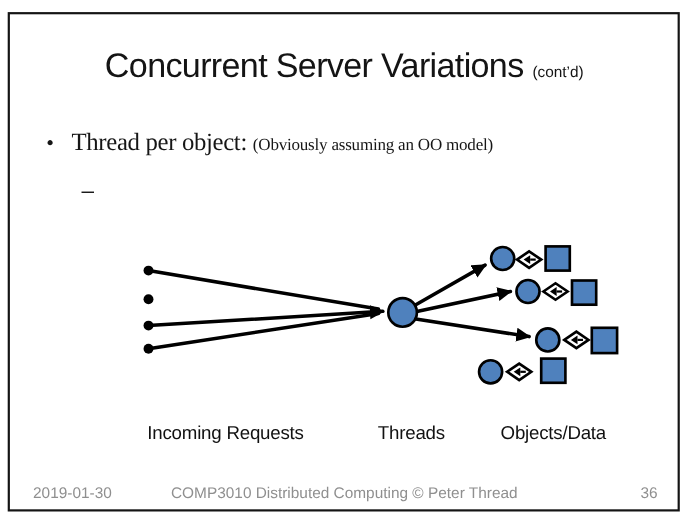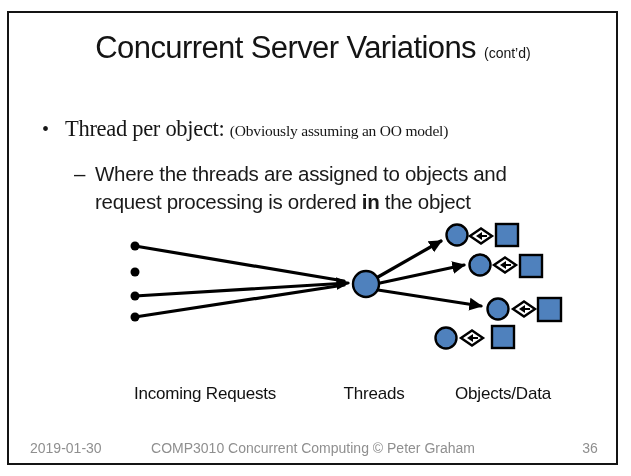--- a/index.html
+++ b/index.html
@@ -6,21 +6,21 @@
   #stage{
     position:relative;width:631px;height:476px;background:#fff;overflow:hidden;
     font-family:"Liberation Sans","DejaVu Sans",sans-serif;color:var(--text,#161616);
   }
   #slide-frame{
     position:absolute;left:7px;top:11px;width:607px;height:450px;
     border:2.5px solid #141414;background:#fff;
   }
   .abs{position:absolute;}
   #title-line{
-    left:7px;top:30px;width:612px;text-align:center;
+    left:7px;top:42px;width:612px;text-align:center;
     font-size:31px;letter-spacing:-0.6px;color:#141414;white-space:nowrap;
   }
   #title-line .suffix{font-size:14px;letter-spacing:0;}
   #bullet-line{
     left:42px;top:116px;width:560px;font-size:22.5px;letter-spacing:-0.3px;white-space:nowrap;font-family:Liberation Serif, serif;
   }
   #bullet-line .marker{display:inline-block;width:23px;font-size:20px;vertical-align:baseline;}
   #bullet-line .note{font-size:15.5px;letter-spacing:-0.2px;}
   #sub-bullet{
     left:74px;top:160px;width:500px;display:flex;
@@ -56,23 +56,20 @@
     <span class="suffix">(cont’d)</span>
   </div>
 
   <div class="abs" id="bullet-line">
     <span class="marker">•</span><span>Thread per object: </span>
     <span class="note">(Obviously assuming an OO model)</span>
   </div>
 
   <div class="abs" id="sub-bullet">
     <span class="marker">–</span>
-    <span><span>Where the threads are assigned to objects and</span><br>
-      <span>request processing is ordered </span><b>in</b><span> the object</span>
-    </span>
   </div>
 
   <svg id="diagram" viewBox="0 0 631 476">
     <defs>
       <marker id="ah" viewBox="0 0 12 12" refX="10" refY="6" markerWidth="14" markerHeight="14" orient="auto" markerUnits="userSpaceOnUse">
         <path d="M0 0.5 L11.5 6 L0 11.5 Z"></path>
       </marker>
     </defs>
 
     <circle class="dot" cx="135" cy="246" r="4.5"></circle>
@@ -123,15 +120,15 @@
     </g>
   </svg>
 
   <div class="abs diagram-label" id="label-incoming">
     <span>Incoming Requests</span><br>
   </div>
   <div class="abs diagram-label" id="label-threads">Threads</div>
   <div class="abs diagram-label" id="label-objects">Objects/Data</div>
 
   <div class="abs footer-text" id="footer-date">2019-01-30</div>
-  <div class="abs footer-text" id="footer-center">COMP3010 Concurrent Computing © Peter  Graham</div>
+  <div class="abs footer-text" id="footer-center">COMP3010 Distributed Computing © Peter  Thread</div>
   <div class="abs footer-text" id="footer-page">36</div>
 </div>
 
 </body></html>

